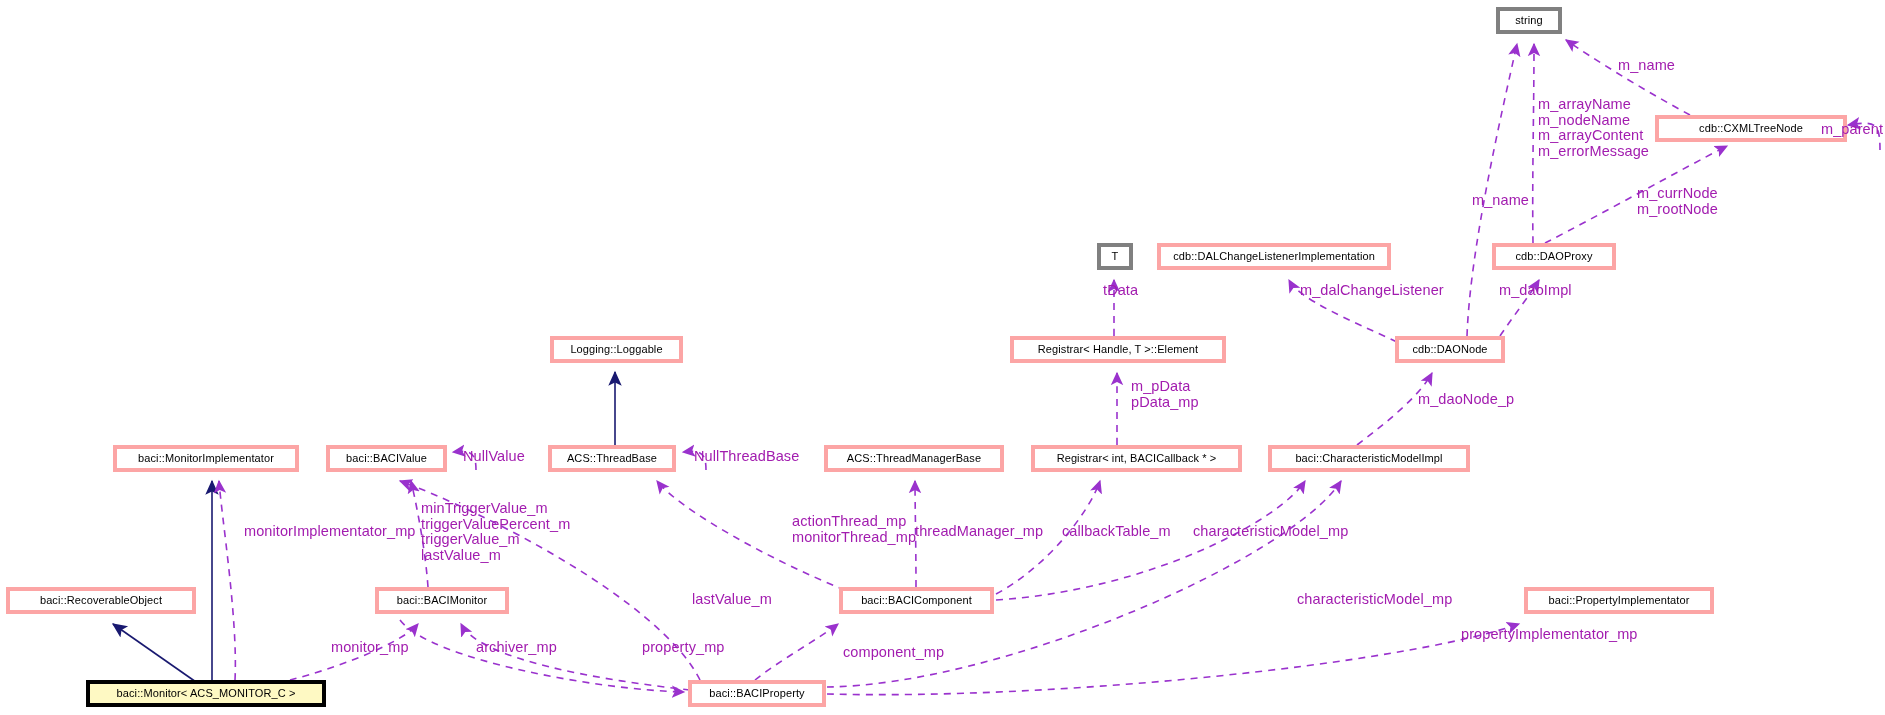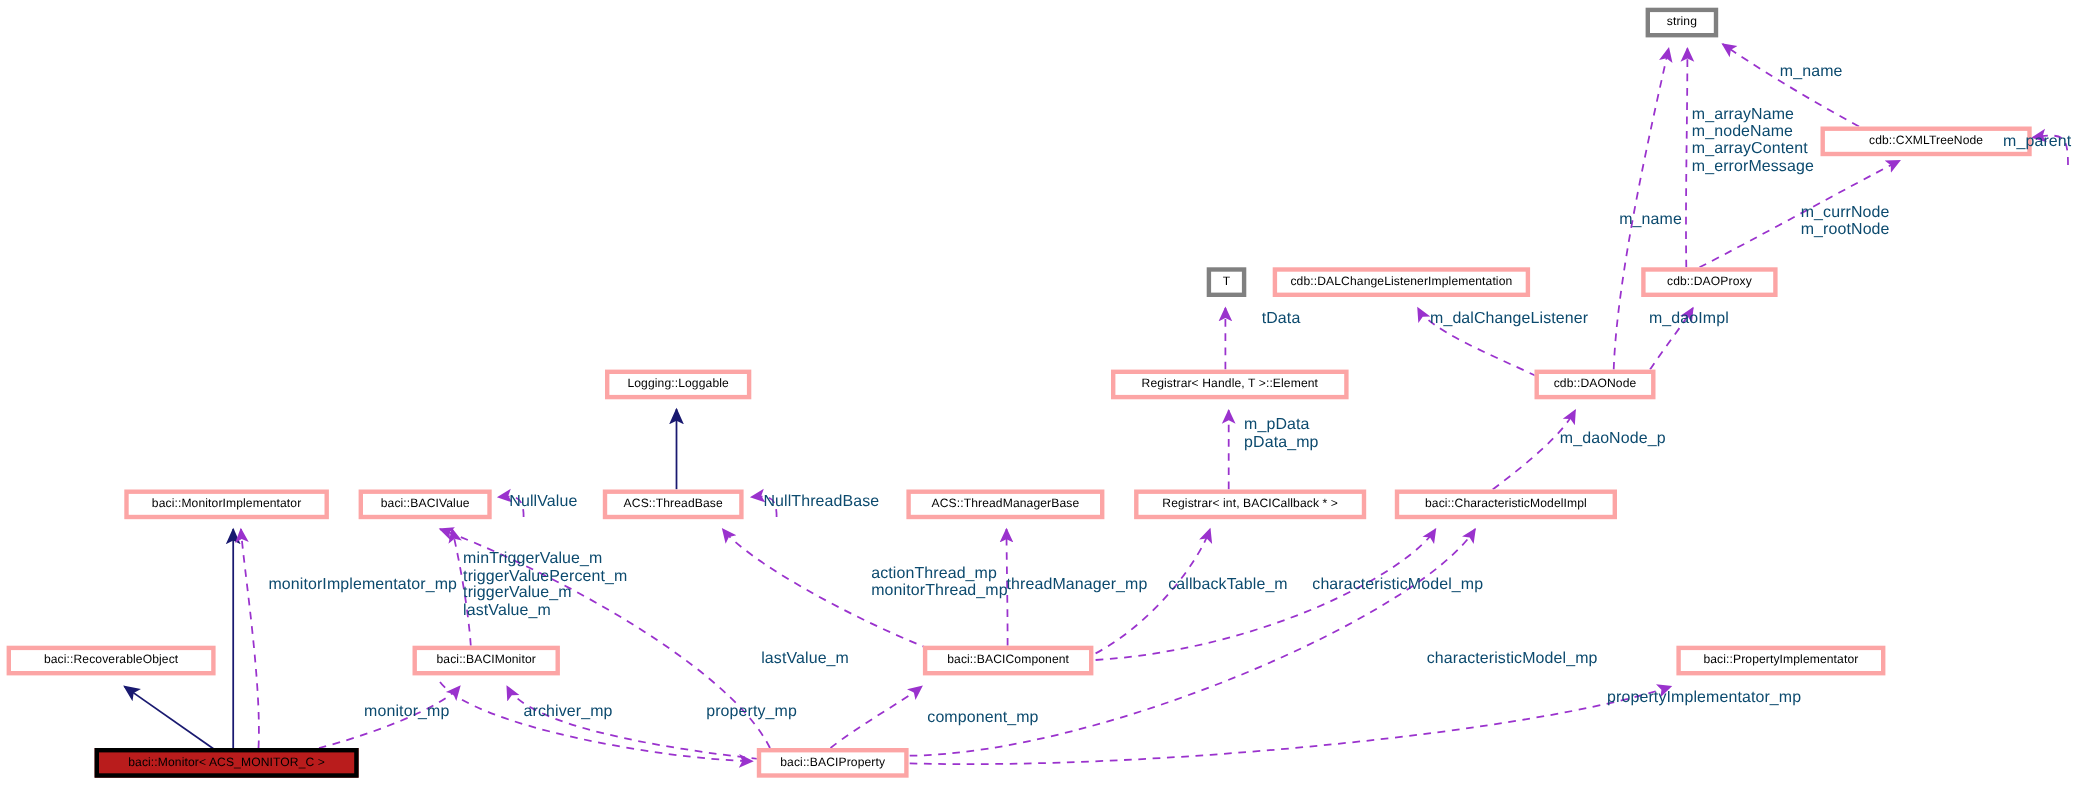--- a/index.html
+++ b/index.html
@@ -17,29 +17,29 @@
     border:4px solid #fca5a5;
     background:#ffffff;
     display:flex;align-items:center;justify-content:center;
     white-space:nowrap;
     font-size:11px;
     line-height:1;
     padding:0 9px;
     height:27px;
     letter-spacing:0.1px;
   }
-  .node.grey{background:#b91c1c;border-color:#000000;}
+  .node.grey{background:#fef9c3;border-color:#000000;}
   .node.thin{border-color:#808080;}
 
   .elabel{
     position:absolute;
     font-size:14.5px;
     line-height:15.5px;
     white-space:nowrap;
-    color:#0c4a6e;
+    color:#a21caf;
     letter-spacing:0.1px;
   }
   .elabel.center{text-align:left;}
 </style>
 </head>
 <body>
 
 <div id="diagram">
 
   <svg class="edges" viewBox="0 0 1885 715" xmlns="http://www.w3.org/2000/svg">
@@ -134,21 +134,21 @@
   <div class="node" style="left:839px;top:587px;width:155px;">baci::BACIComponent</div>
   <div class="node" style="left:1524px;top:587px;width:190px;">baci::PropertyImplementator</div>
   <div class="node grey" style="left:86px;top:680px;width:240px;">baci::Monitor&lt; ACS_MONITOR_C &gt;</div>
   <div class="node" style="left:688px;top:680px;width:138px;">baci::BACIProperty</div>
 
   <div class="elabel" style="left:1618px;top:58px;">m_name</div>
   <div class="elabel center" style="left:1538px;top:97px;">m_arrayName<br>m_nodeName<br>m_arrayContent<br>m_errorMessage</div>
   <div class="elabel" style="left:1821px;top:122px;">m_parent</div>
   <div class="elabel" style="left:1637px;top:186px;">m_currNode<br>m_rootNode</div>
   <div class="elabel" style="left:1472px;top:193px;">m_name</div>
-  <div class="elabel" style="left:1147px;top:283px;">tData</div>
+  <div class="elabel" style="left:1103px;top:283px;">tData</div>
   <div class="elabel" style="left:1300px;top:283px;">m_dalChangeListener</div>
   <div class="elabel" style="left:1499px;top:283px;">m_daoImpl</div>
   <div class="elabel center" style="left:1131px;top:379px;">m_pData<br>pData_mp</div>
   <div class="elabel" style="left:1418px;top:392px;">m_daoNode_p</div>
   <div class="elabel" style="left:463px;top:449px;">NullValue</div>
   <div class="elabel" style="left:694px;top:449px;">NullThreadBase</div>
   <div class="elabel" style="left:244px;top:524px;">monitorImplementator_mp</div>
   <div class="elabel center" style="left:421px;top:501px;width:160px;">minTriggerValue_m<br>triggerValuePercent_m<br>triggerValue_m<br>lastValue_m</div>
   <div class="elabel center" style="left:792px;top:514px;width:120px;">actionThread_mp<br>monitorThread_mp</div>
   <div class="elabel" style="left:915px;top:524px;">threadManager_mp</div>

